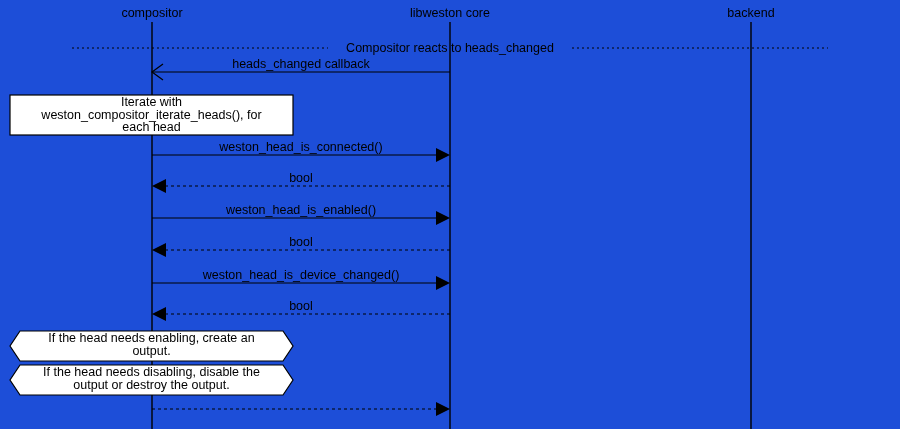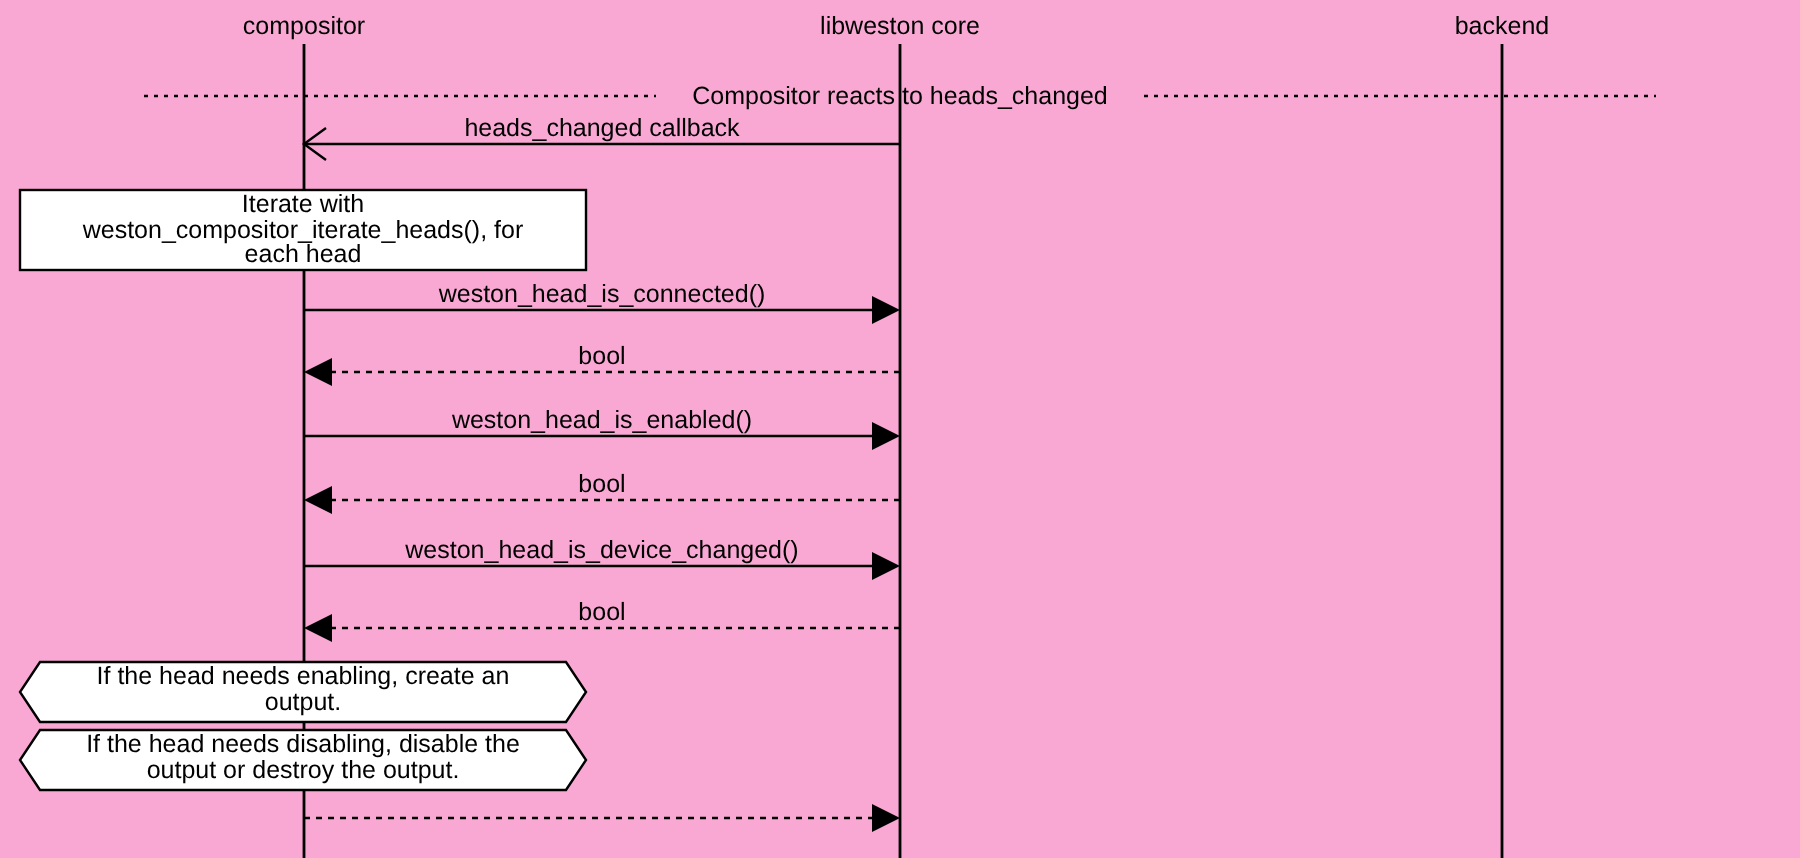--- a/index.html
+++ b/index.html
@@ -9,21 +9,21 @@
   }
   body {
     font-family: "Liberation Sans", sans-serif;
     color: #000000;
   }
   #diagram-root {
     position: relative;
     width: 900px;
     height: 429px;
     overflow: hidden;
-    background: #f9a8d4;
+    background: #1d4ed8;
   }
   #seq-svg {
     position: absolute;
     left: 0;
     top: 0;
   }
   .participant-label {
     font-size: 12.5px;
     fill: #000000;
     text-anchor: middle;

